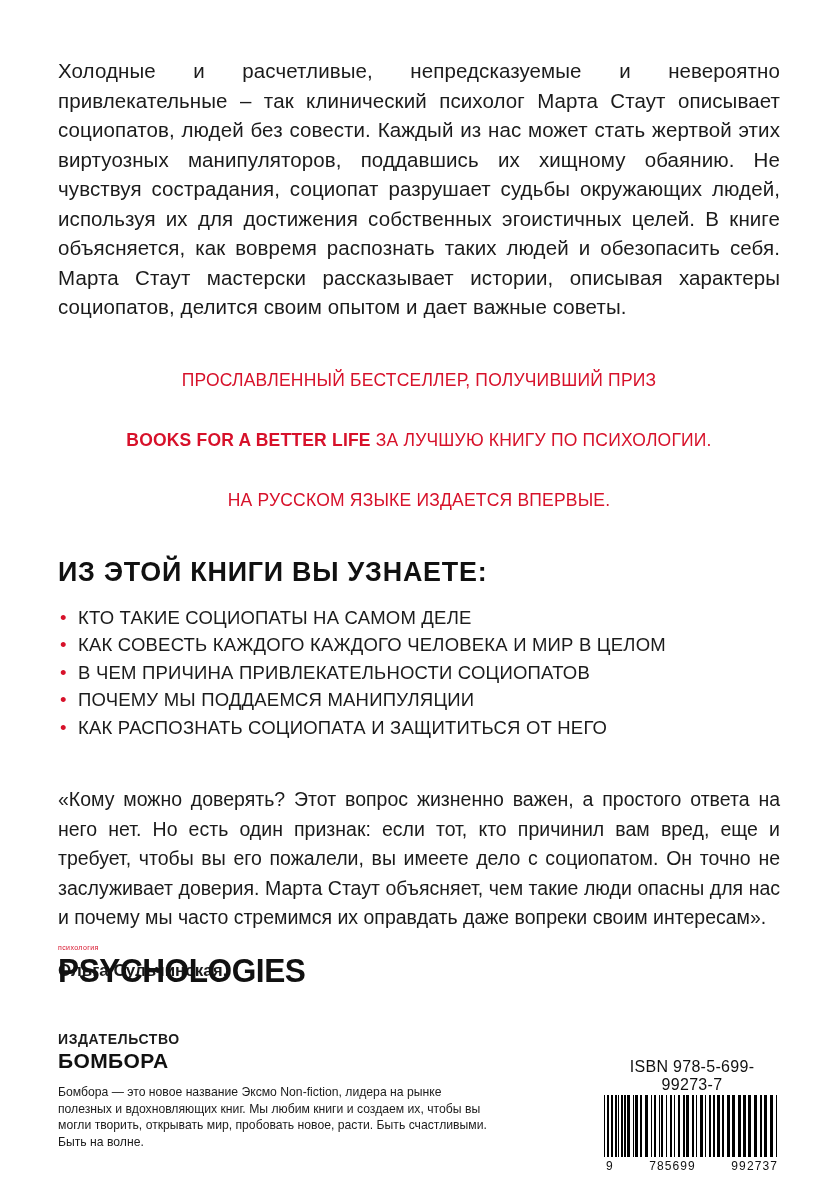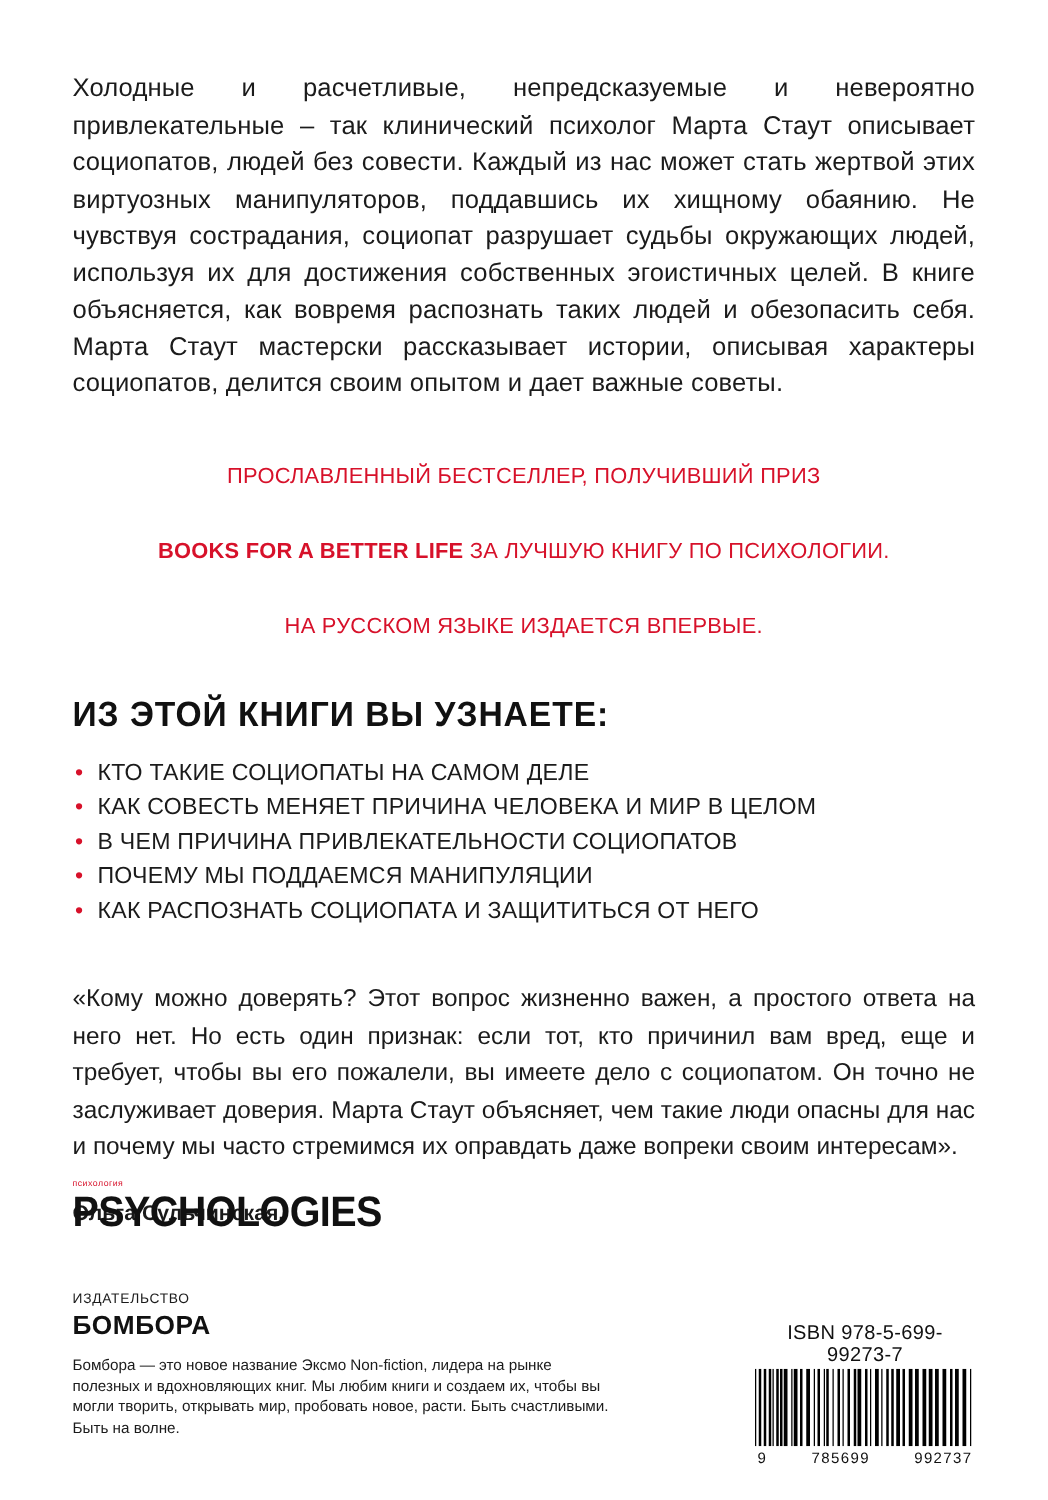--- a/index.html
+++ b/index.html
@@ -141,24 +141,25 @@
   }
 
   
   .publisher {
     position: absolute;
     left: 58px;
     top: 1032px;
     width: 430px;
   }
   .pub-label {
-    font-size: 11px;
+    font-size: 14px;
     letter-spacing: 0.6px;
     color: #1b1b1b;
     line-height: 15px;
+    font-weight: bold;
   }
   .pub-name {
     font-size: 21px;
     font-weight: bold;
     letter-spacing: 0.4px;
     color: #111111;
     line-height: 25px;
     margin-top: 1px;
   }
   .pub-desc {
@@ -217,21 +218,21 @@
     <div class="award">
       <span class="line">ПРОСЛАВЛЕННЫЙ БЕСТСЕЛЛЕР, ПОЛУЧИВШИЙ ПРИЗ</span>
       <span class="line award-mid"><span class="bold">BOOKS FOR A BETTER LIFE</span> <span>ЗА ЛУЧШУЮ КНИГУ ПО ПСИХОЛОГИИ.</span></span>
       <span class="line">НА РУССКОМ ЯЗЫКЕ ИЗДАЕТСЯ ВПЕРВЫЕ.</span>
     </div>
 
     <div class="learn-heading">ИЗ ЭТОЙ КНИГИ ВЫ УЗНАЕТЕ:</div>
 
     <ul class="bullets">
       <li><span class="dot">•</span><span>КТО ТАКИЕ СОЦИОПАТЫ НА САМОМ ДЕЛЕ</span></li>
-      <li><span class="dot">•</span><span>КАК СОВЕСТЬ МЕНЯЕТ ПРИЧИНА ЧЕЛОВЕКА И МИР В ЦЕЛОМ</span></li>
+      <li><span class="dot">•</span><span>КАК СОВЕСТЬ КАЖДОГО КАЖДОГО ЧЕЛОВЕКА И МИР В ЦЕЛОМ</span></li>
       <li><span class="dot">•</span><span>В ЧЕМ ПРИЧИНА ПРИВЛЕКАТЕЛЬНОСТИ СОЦИОПАТОВ</span></li>
       <li><span class="dot">•</span><span>ПОЧЕМУ МЫ ПОДДАЕМСЯ МАНИПУЛЯЦИИ</span></li>
       <li><span class="dot">•</span><span>КАК РАСПОЗНАТЬ СОЦИОПАТА И ЗАЩИТИТЬСЯ ОТ НЕГО</span></li>
     </ul>
 
     <p class="quote">«Кому можно доверять? Этот вопрос жизненно важен, а простого ответа на него нет. Но есть один признак: если тот, кто причинил вам вред, еще и требует, чтобы вы его пожалели, вы имеете дело с социопатом. Он точно не заслуживает доверия.  Марта Стаут объясняет, чем такие люди опасны для нас и почему мы часто стремимся их оправдать даже вопреки своим интересам».</p>
 
     <div class="quote-attrib">
       <div class="name">Ольга Сульчинская,</div>
     </div>

